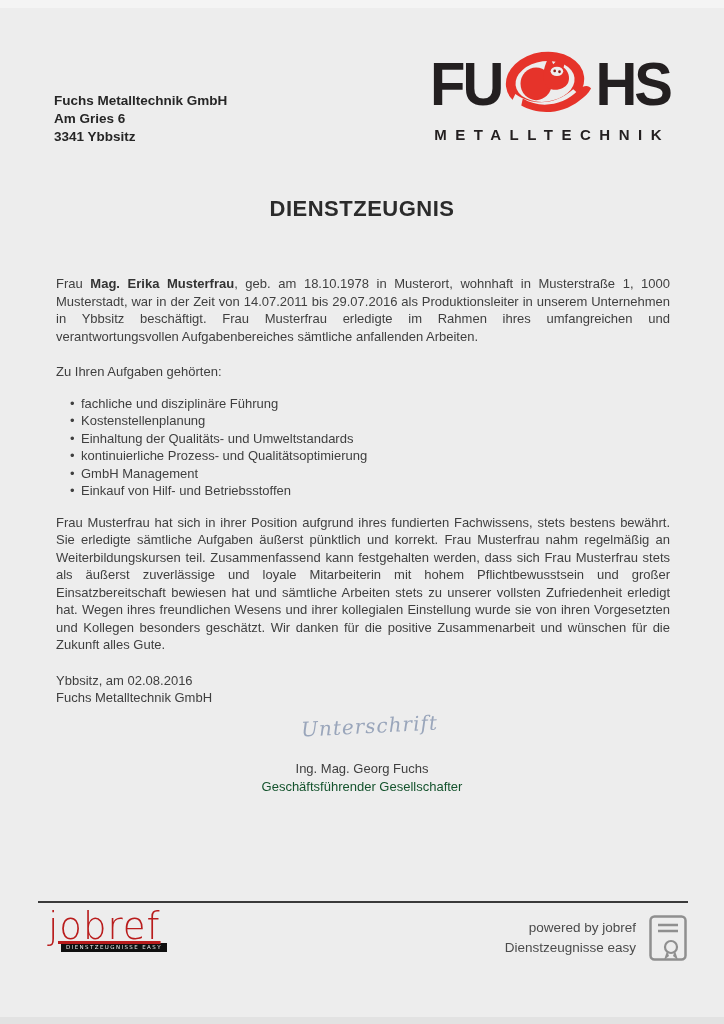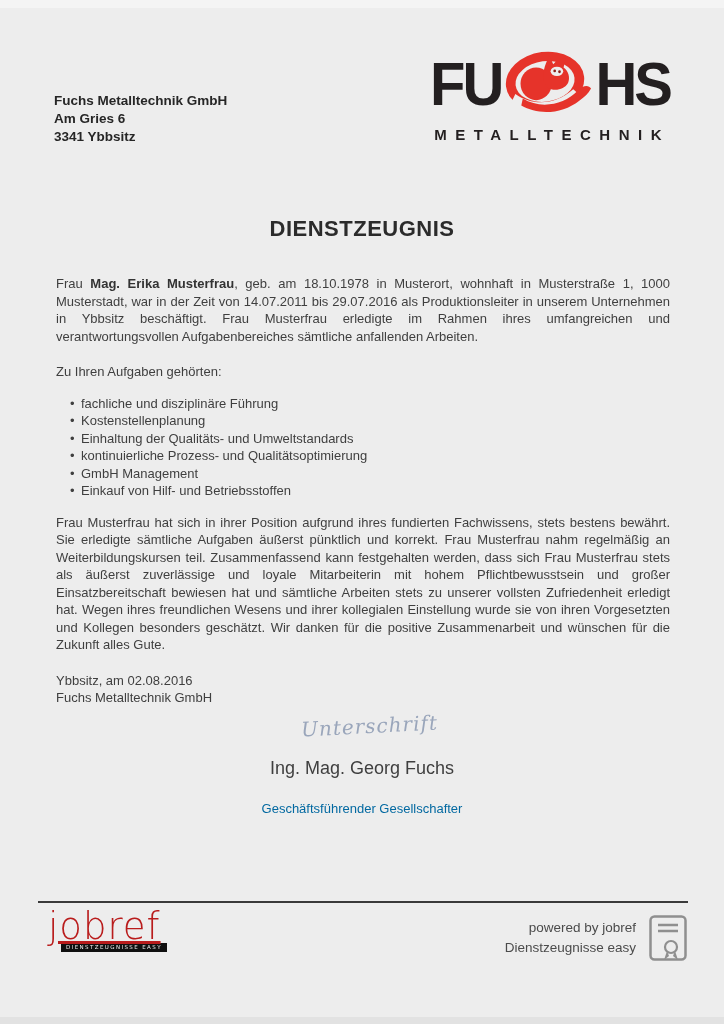--- a/index.html
+++ b/index.html
@@ -19,42 +19,42 @@
   .logo{position:absolute;right:54px;top:46px;width:268px;}
   .logo-word{display:flex;align-items:center;justify-content:flex-end;
     font-weight:bold;font-size:58px;letter-spacing:-3px;color:#231f20;line-height:1;
     transform:scaleY(1.05);transform-origin:top;}
   .logo-word .seg{white-space:nowrap;}
   .fox-svg{width:92px;height:72px;margin:0 1px;flex:0 0 auto;}
   .logo-sub{margin-top:8px;font-size:15px;font-weight:bold;color:#231f20;
     letter-spacing:8.5px;text-align:right;white-space:nowrap;}
 
   
-  .doc-title{position:absolute;top:216px;left:0;right:0;text-align:center;
+  .doc-title{position:absolute;top:196px;left:0;right:0;text-align:center;
     font-size:22px;font-weight:bold;color:#2b2b2b;letter-spacing:0.5px;}
 
   
   .body-text{position:absolute;top:275px;left:56px;right:54px;font-size:13px;line-height:17.5px;color:#3f3f3f;}
   .para{text-align:justify;margin:0;}
   .para b{color:#333;}
   .duties{margin-top:18px;}
   .duties-heading{margin:0;}
   .duties-list{list-style:none;margin:14px;padding:0;}
   .duties-list li{margin:0;}
   .duties-list .blt{display:inline-block;width:11px;}
   .para2{margin-top:14px;}
   .closing{margin-top:18px;line-height:17.5px;}
 
   
   .sig-block{position:absolute;top:714px;left:0;right:0;text-align:center;}
   .sig-script{font-family:"DejaVu Serif", serif;font-style:italic;
     font-size:20px;color:#9aa6bb;letter-spacing:1px;
     transform:rotate(-3deg);display:inline-block;margin-left:14px;}
-  .sig-name{margin-top:22px;font-size:18px;color:#3f3f3f;line-height:17.5px;}
-  .sig-role{font-size:13px;color:#0369a1;line-height:17.5px;margin-top:22px;}
+  .sig-name{margin-top:22px;font-size:13px;color:#3f3f3f;line-height:17.5px;}
+  .sig-role{font-size:13px;color:#14532d;line-height:17.5px;}
 
   
   .footer{position:absolute;left:38px;right:36px;top:901px;border-top:2px solid #3a3a3a;}
   .footer-inner{display:flex;justify-content:space-between;align-items:flex-start;padding-top:9px;}
   .jobref{padding-left:10px;}
   .jobref-word{font-family:"DejaVu Sans", sans-serif;font-weight:200;
     font-size:37px;line-height:30px;color:#b91c1c;letter-spacing:1px;text-decoration:underline;}
   .jobref-bar{margin-top:1px;margin-left:13px;width:106px;height:9px;background:#101010;
     color:#efefef;font-size:5.5px;letter-spacing:1.4px;text-align:center;line-height:9px;
     font-family:"DejaVu Sans", sans-serif;white-space:nowrap;overflow:hidden;}

